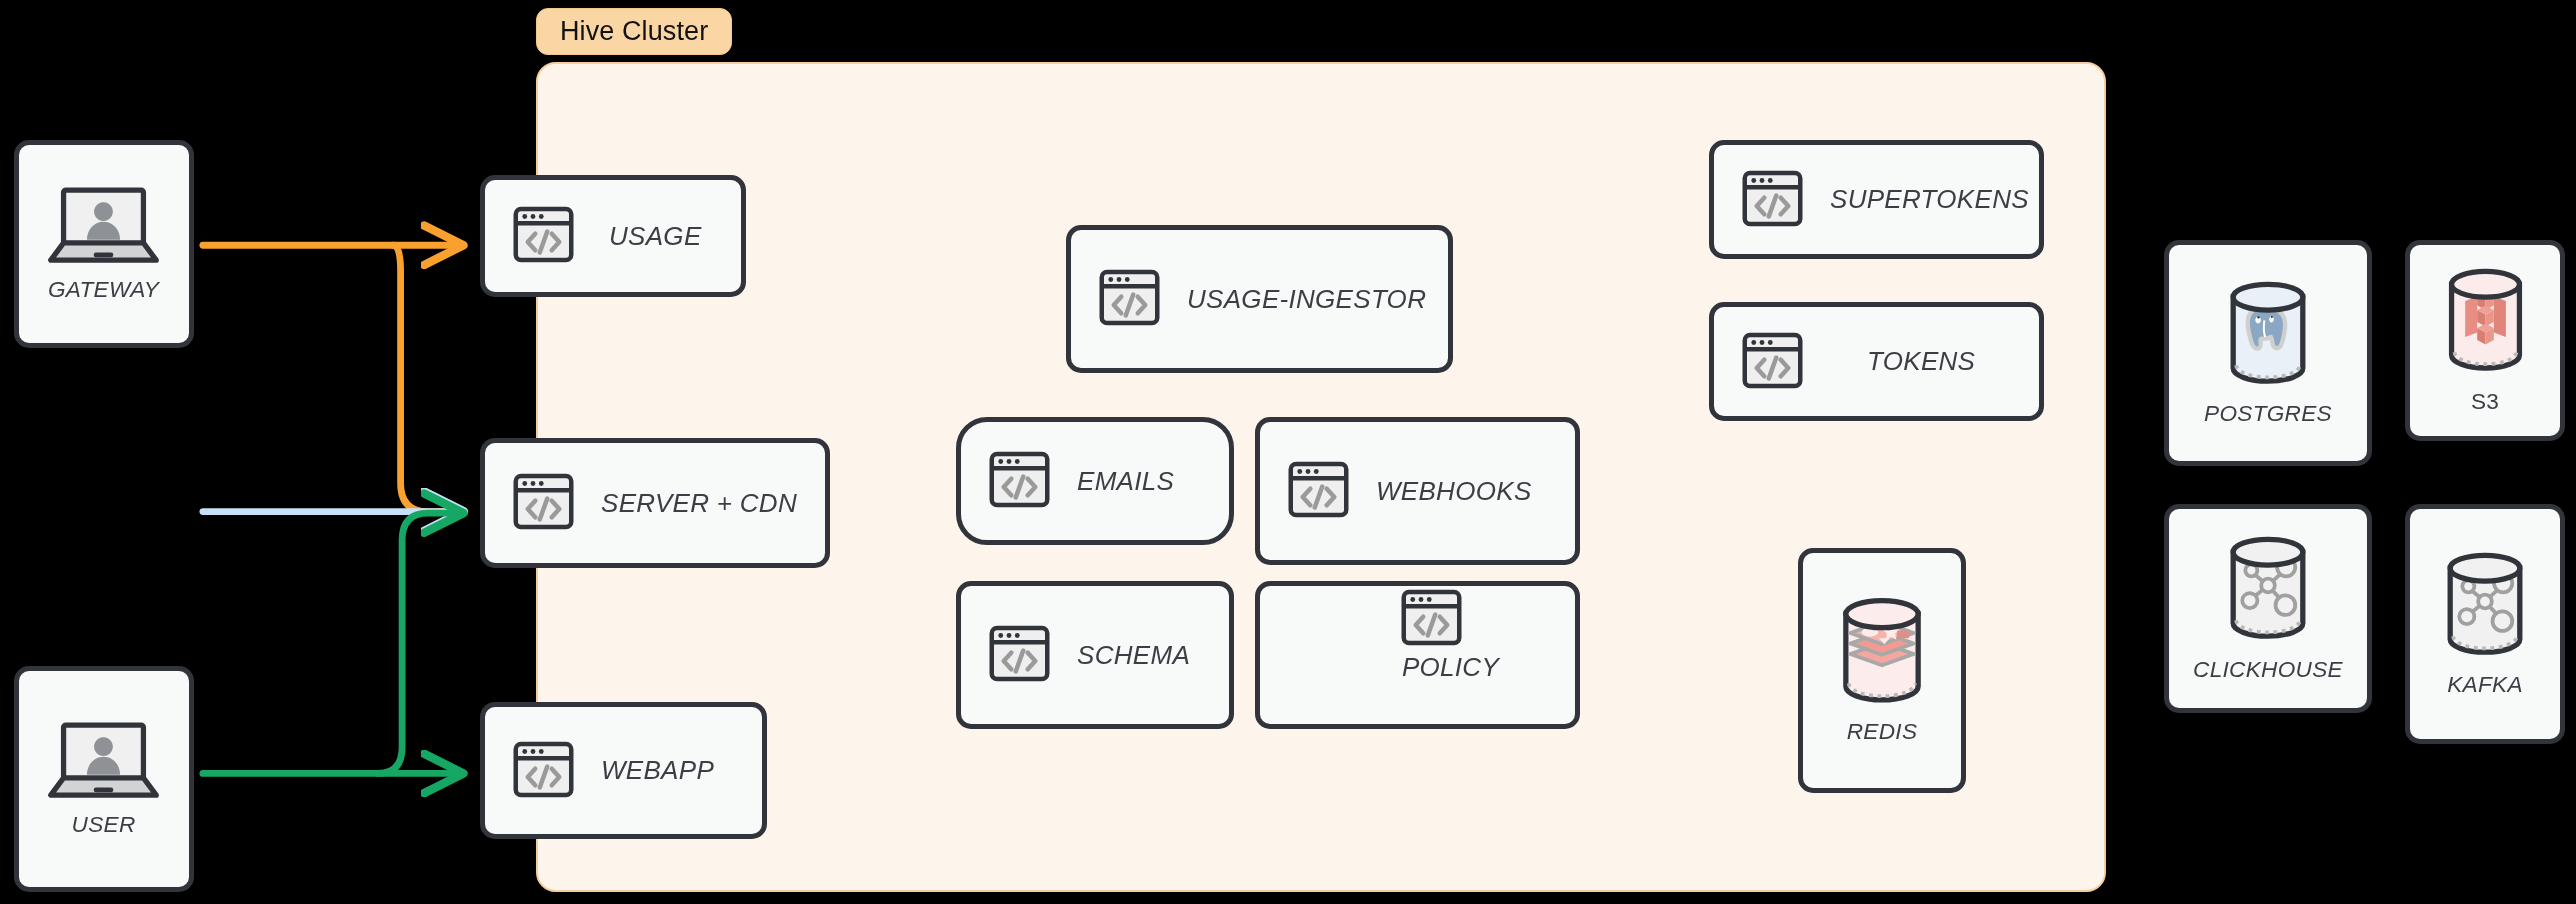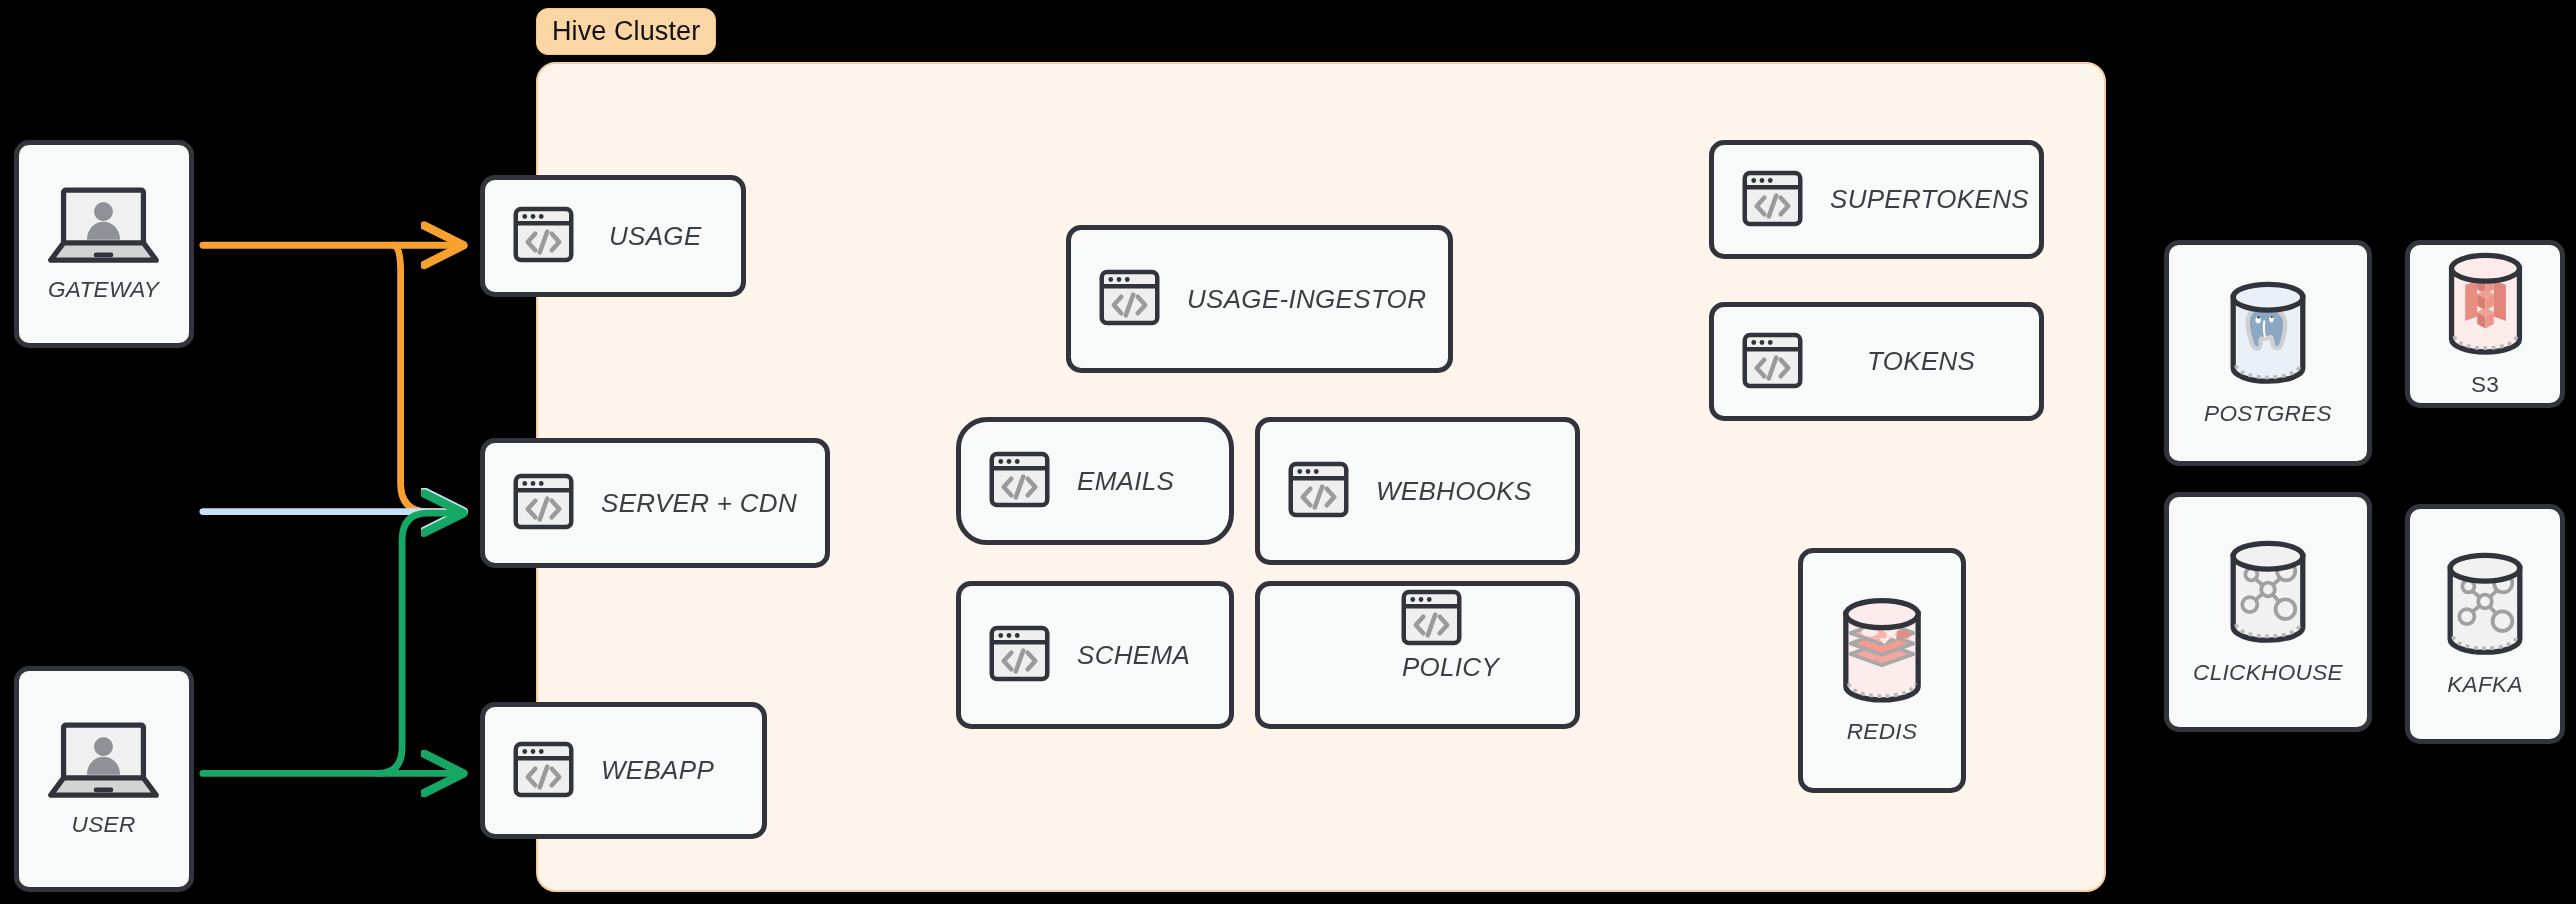--- a/index.html
+++ b/index.html
@@ -18,21 +18,21 @@
     left: 536px; top: 62px;
     width: 1570px; height: 830px;
     background: #fdf4ec;
     border: 2.3px solid #f6ce9d;
     border-radius: 19.6px;
   }
   .cluster-badge {
     position: absolute;
     left: 536px; top: 7.5px;
     height: 47px;
-    padding: 0 15px;
+    padding: 0 23px;
     display: flex; align-items: center;
     background: #fad6a5;
     border: 1.5px solid #f3c78f;
     border-radius: 12px;
     font-size: 27px;
     color: #121212;
     white-space: nowrap;
     letter-spacing: 0.1px;
   }
 
@@ -318,21 +318,21 @@
           <circle cx="45" cy="32" r="3" fill="#2e3740" stroke="none"></circle>
           <circle cx="79" cy="31" r="2.6" fill="#2e3740" stroke="none"></circle>
           <path d="M60 40 c-2 14 -2 30 2 42" fill="none" stroke="#ffffff" stroke-width="5"></path>
         </g>
         <ellipse cx="66" cy="24" rx="46" ry="17" fill="#eaf0f8" stroke="#31353b" stroke-width="7"></ellipse>
       </svg>
     </span>
     <span class="node-label">POSTGRES</span>
   </div>
 
-  <div class="node db" style="left:2405px;top:240px;width:160px;height:168px;">
+  <div class="node db" style="left:2405px;top:240px;width:160px;height:201px;">
     <span class="db-icon">
       <svg width="95" height="112" viewBox="0 0 126 148" xmlns="http://www.w3.org/2000/svg">
         <path d="M18 24 V118 a45 17 0 0 0 90 0 V24 Z" fill="#fbeceb" stroke="#31353b" stroke-width="7"></path>
         <path d="M22 114 a41 16 0 0 0 82 0" fill="none" stroke="#b9b9b9" stroke-width="5" stroke-dasharray="5 6"></path>
         <g fill="#e88d82">
           <path d="M36 46 L52 40 V88 L36 94 Z"></path>
           <path d="M90 46 L74 40 V88 L90 94 Z" fill="#e1857a"></path>
           <path d="M63 30 L74 36 L63 42 L52 36 Z" fill="#ef9f95"></path>
           <path d="M52 36 V52 L63 58 V42 Z" fill="#d97e73"></path>
           <path d="M74 36 V52 L63 58 V42 Z" fill="#eb968b"></path>
@@ -342,21 +342,21 @@
           <path d="M52 82 V98 L63 104 V88 Z" fill="#d97e73"></path>
           <path d="M74 82 V98 L63 104 V88 Z" fill="#eb968b"></path>
           <path d="M63 76 L74 82 L63 88 L52 82 Z" fill="#ef9f95"></path>
         </g>
         <ellipse cx="63" cy="24" rx="45" ry="17" fill="#fbeceb" stroke="#31353b" stroke-width="7"></ellipse>
       </svg>
     </span>
     <span class="node-label upright">S3</span>
   </div>
 
-  <div class="node db" style="left:2164px;top:492px;width:208px;height:240px;">
+  <div class="node db" style="left:2164px;top:504px;width:208px;height:209px;">
     <span class="db-icon">
       <svg width="100" height="112" viewBox="0 0 132 148" xmlns="http://www.w3.org/2000/svg">
         <path d="M20 24 V118 a46 17 0 0 0 92 0 V24 Z" fill="#f1f1f1" stroke="#31353b" stroke-width="7"></path>
         <path d="M24 114 a42 16 0 0 0 84 0" fill="none" stroke="#b9b9b9" stroke-width="5" stroke-dasharray="5 6"></path>
         <g stroke="#a0a0a0" stroke-width="5" fill="none">
           <line x1="44" y1="50" x2="66" y2="68"></line>
             <line x1="66" y1="68" x2="90" y2="46"></line>
           <line x1="66" y1="68" x2="44" y2="86"></line>
             <line x1="66" y1="68" x2="88" y2="92"></line>
           <circle cx="66" cy="68" r="9" fill="#f1f1f1"></circle>

